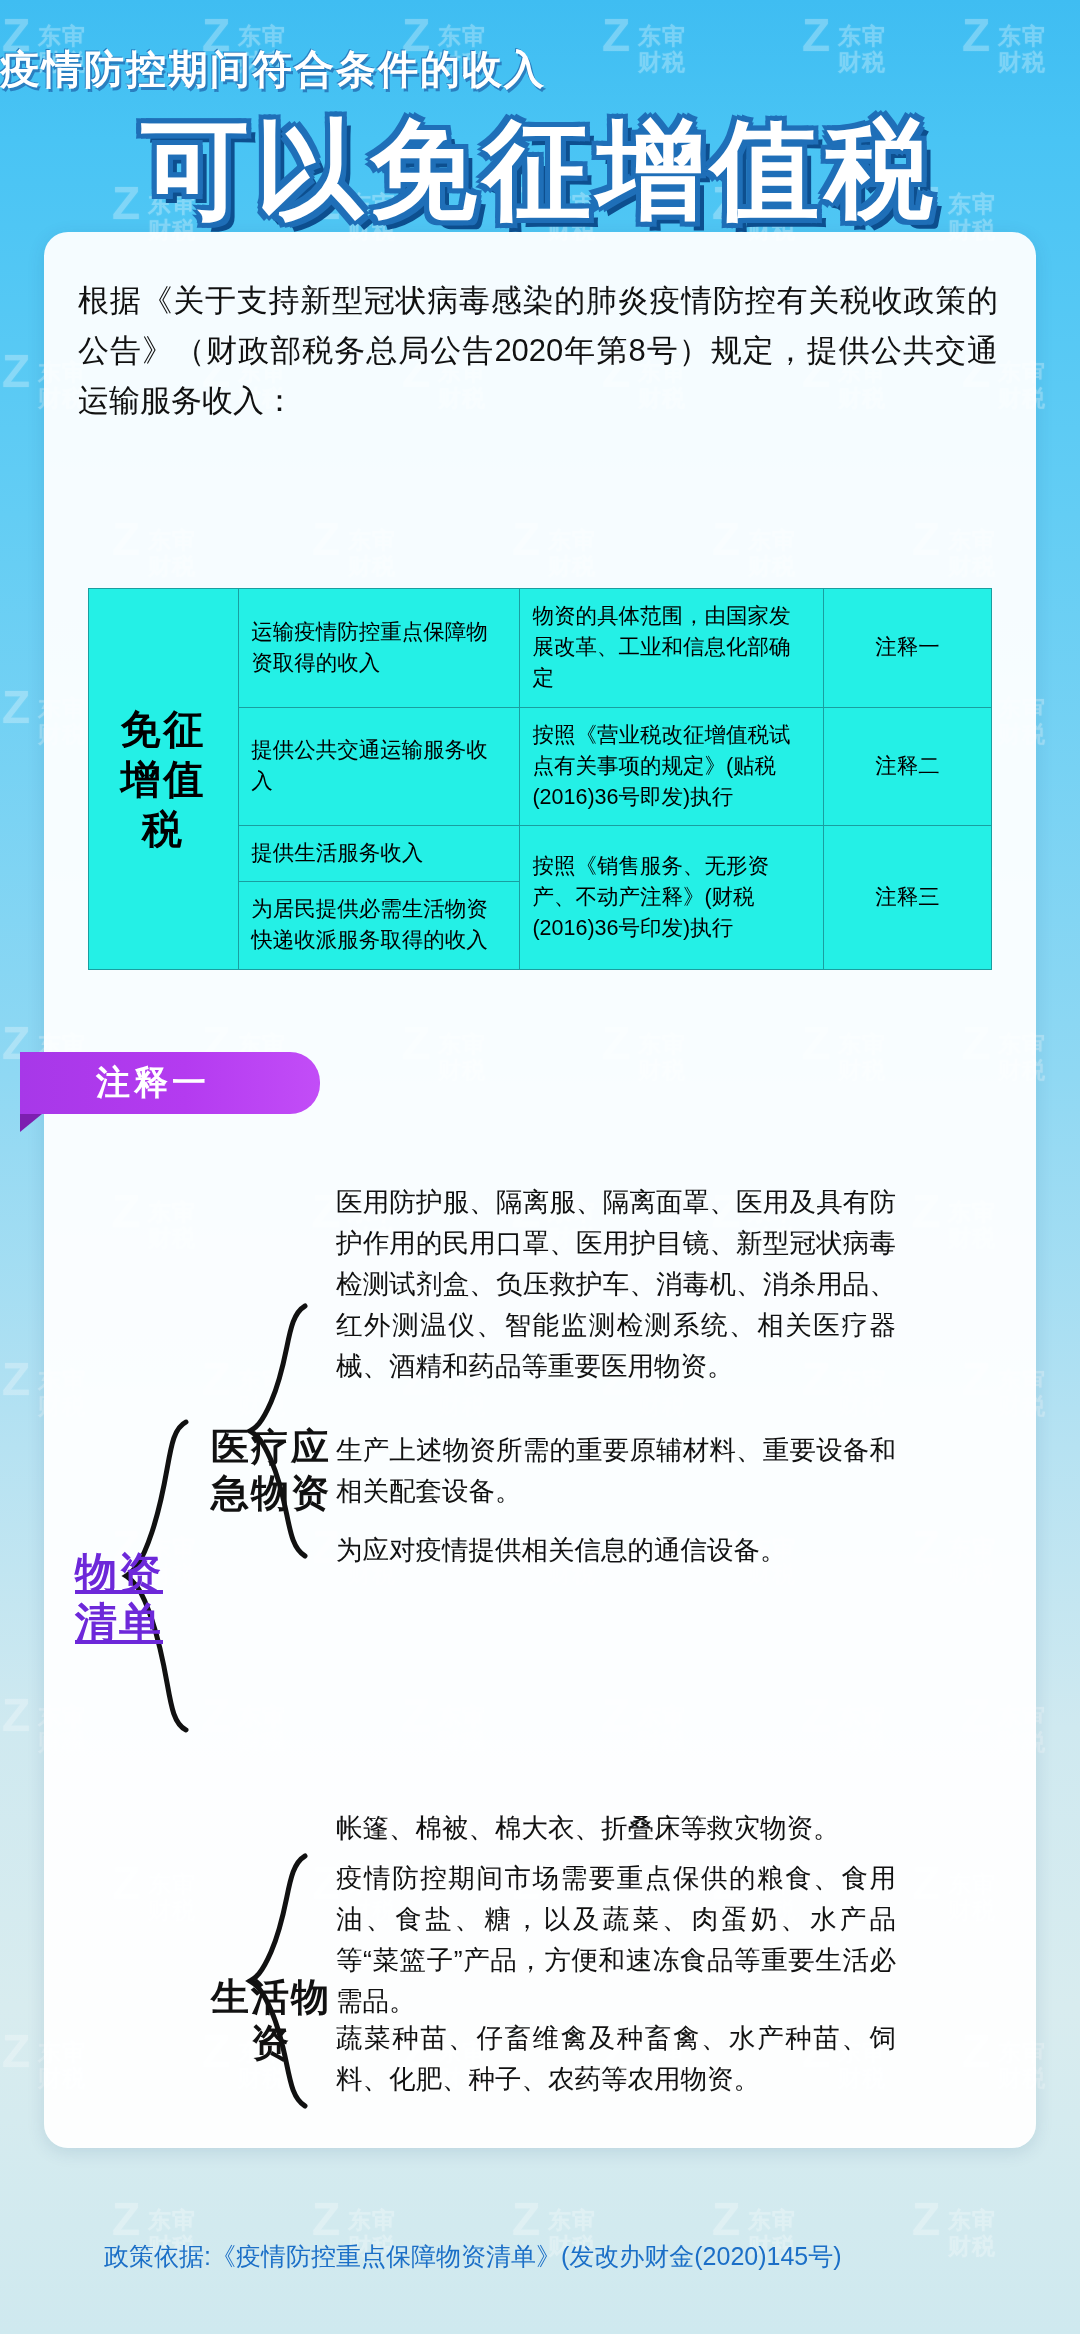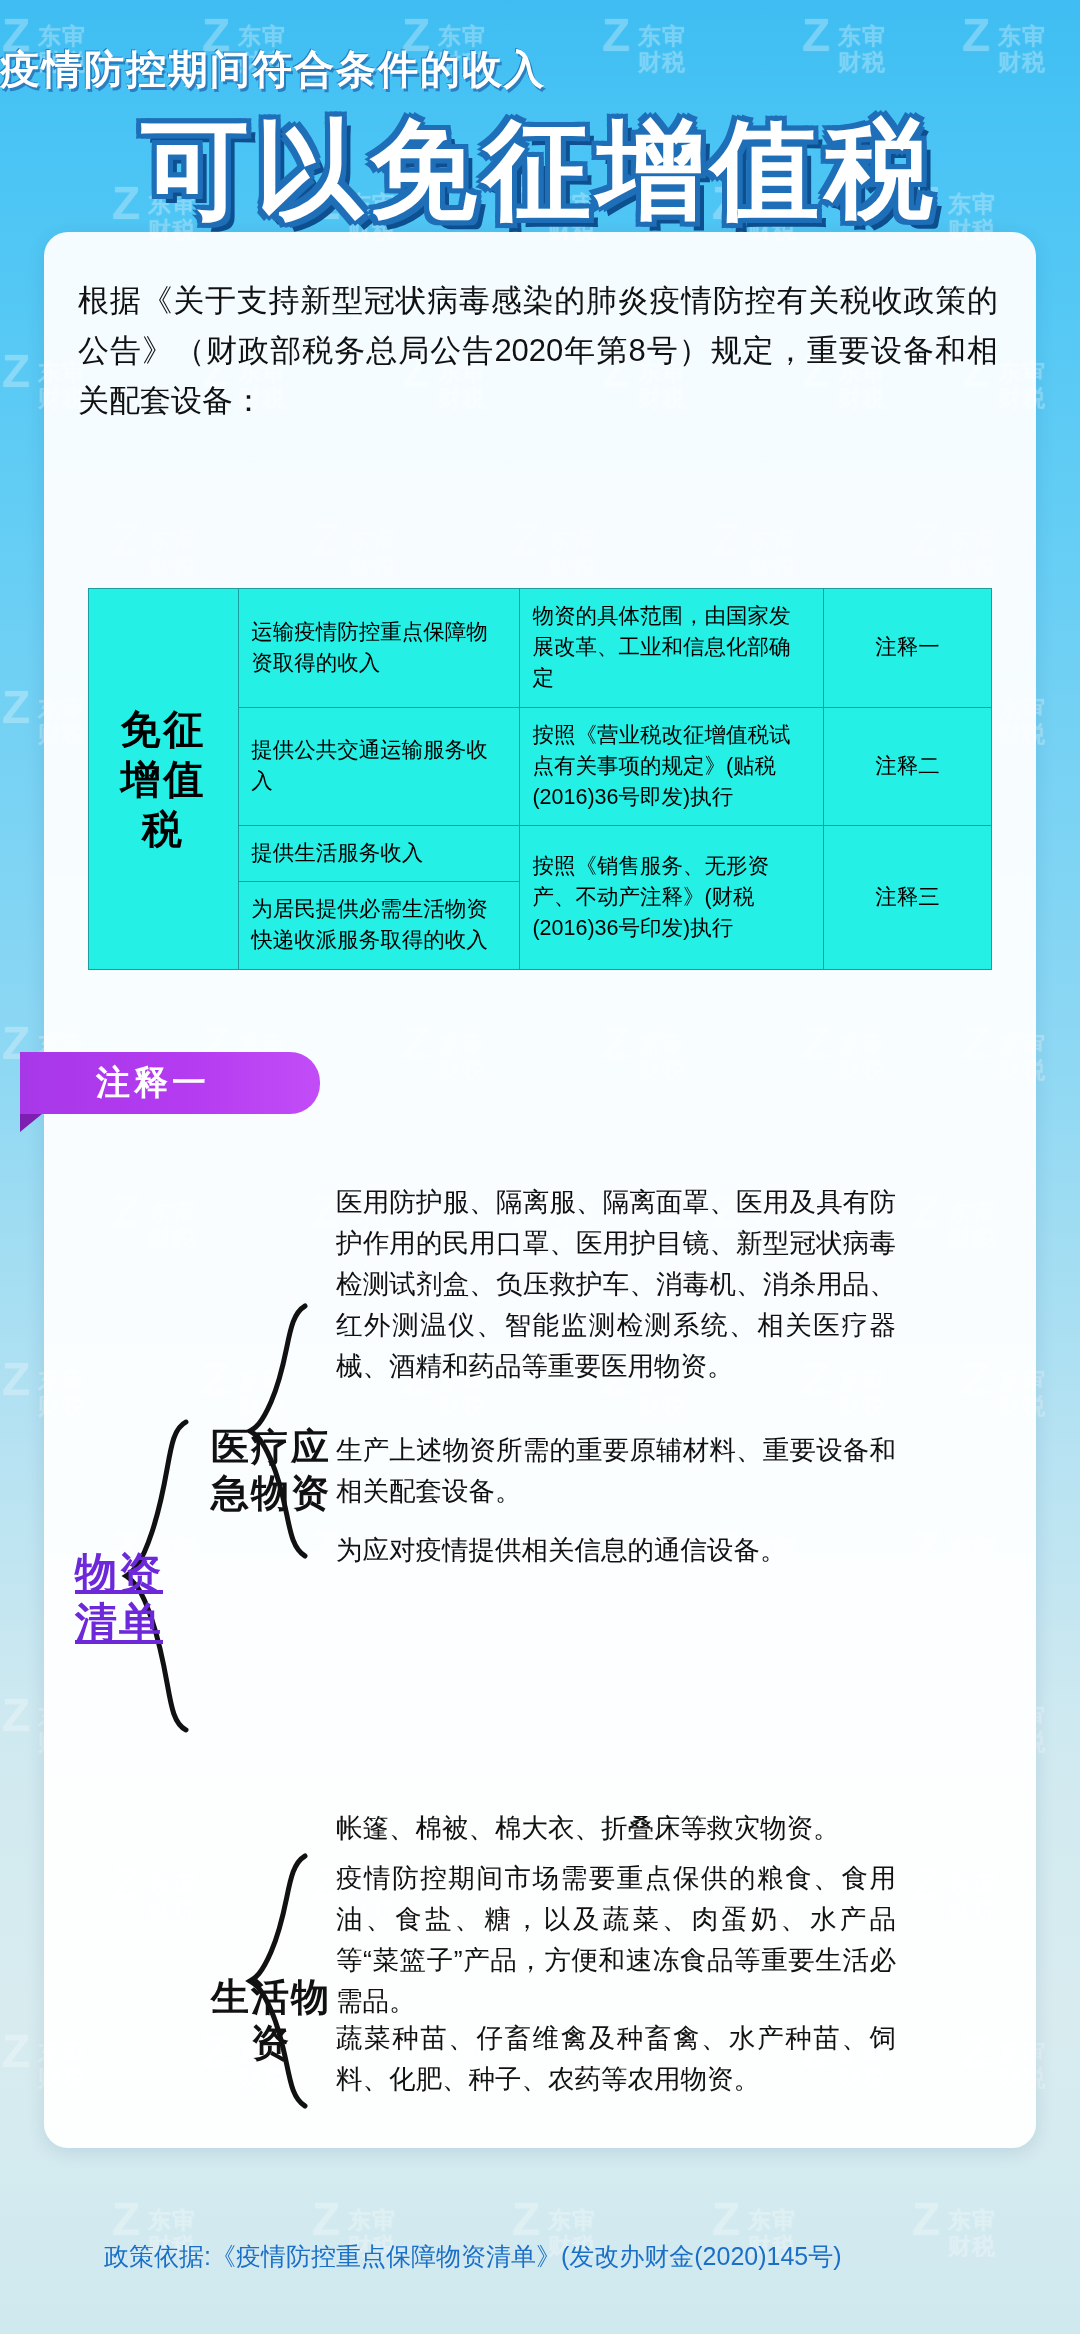--- a/index.html
+++ b/index.html
@@ -500,21 +500,21 @@
     </i>
   </div>
 
 <div class="header">
   <div class="sub-title">疫情防控期间符合条件的收入</div>
   <div class="main-title">可以免征增值税</div>
 </div>
 
 <div class="card"></div>
 
-<div class="intro">根据《关于支持新型冠状病毒感染的肺炎疫情防控有关税收政策的公告》（财政部税务总局公告2020年第8号）规定，重要设备和相关配套设备：</div>
+<div class="intro">根据《关于支持新型冠状病毒感染的肺炎疫情防控有关税收政策的公告》（财政部税务总局公告2020年第8号）规定，提供公共交通运输服务收入：</div>
 
 <table class="tbl">
   <tbody>
       <tr>
     <td class="first" rowspan="4">免征增值税</td>
     <td class="c2">运输疫情防控重点保障物资取得的收入</td>
     <td class="c3">物资的具体范围，由国家发展改革、工业和信息化部确定</td>
     <td class="c4">注释一</td>
   </tr>
   <tr>

